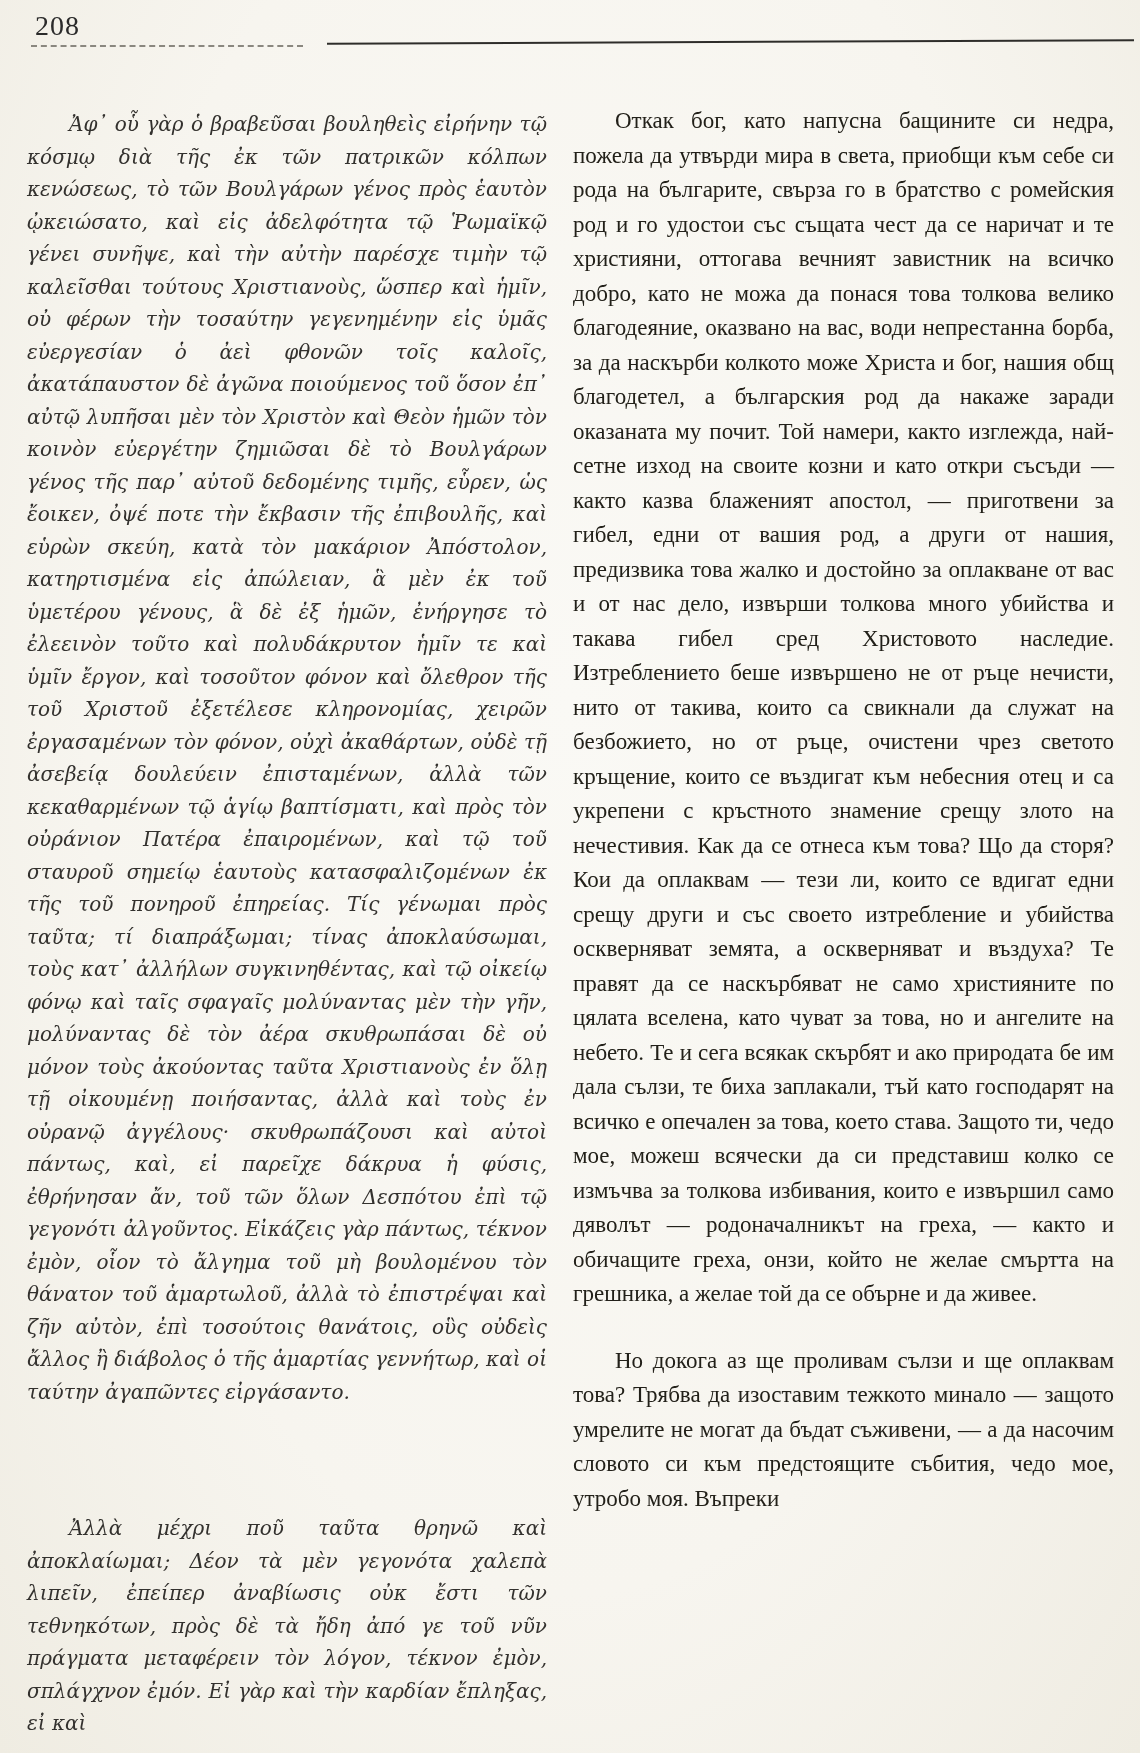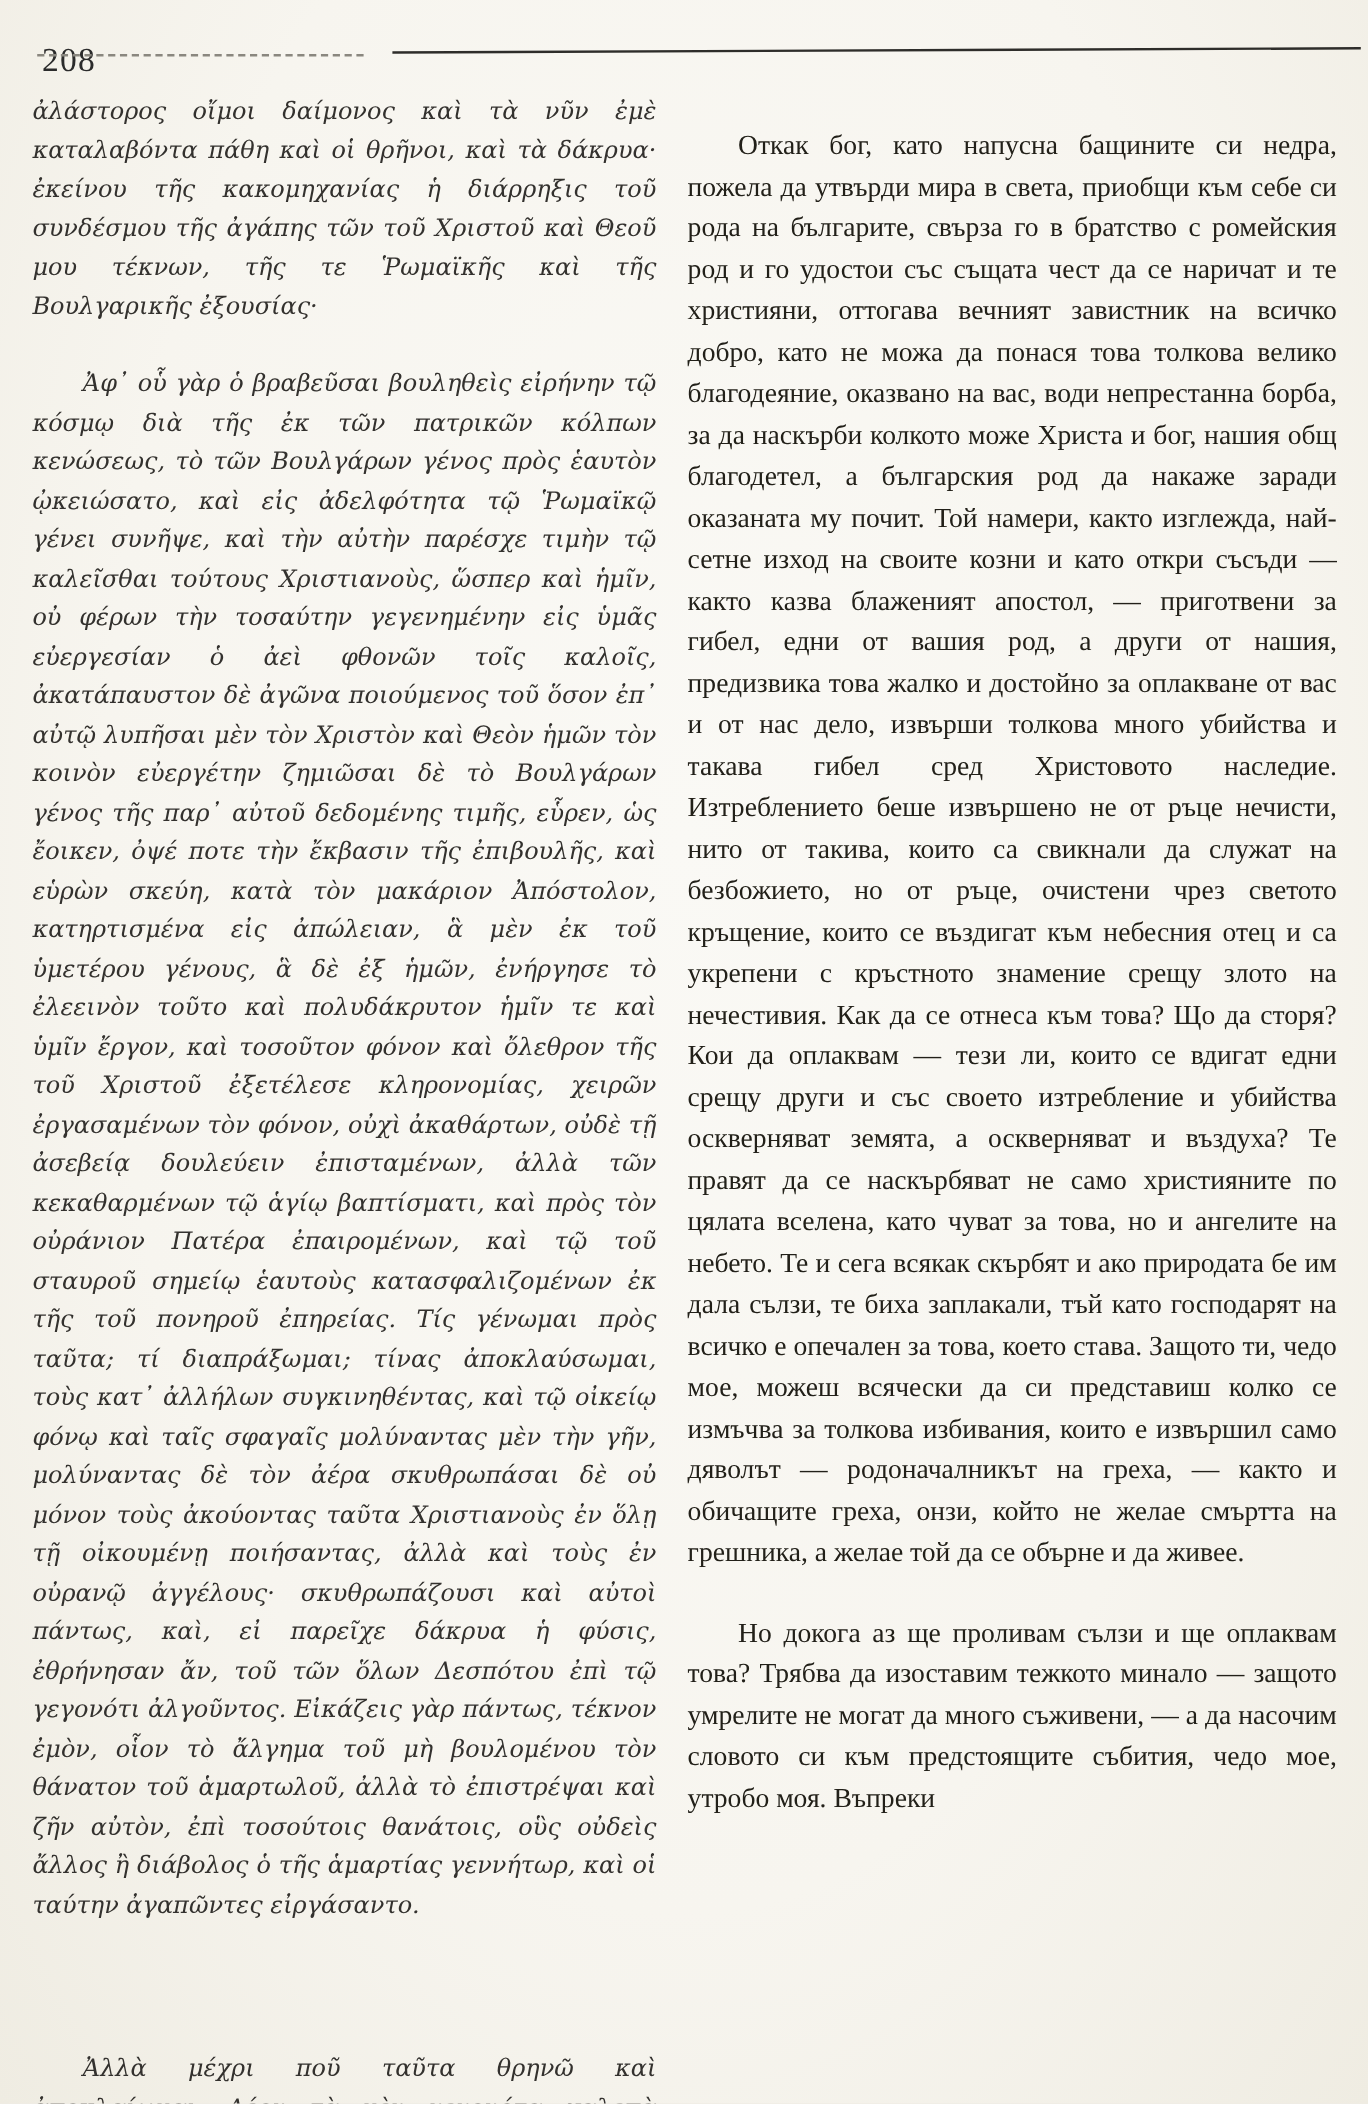--- a/index.html
+++ b/index.html
@@ -20,21 +20,20 @@
     box-sizing: border-box;
   }
   
   .header {
     position: absolute;
     top: 8px;
     left: 27px;
     right: 17px;
     height: 40px;
     font-family: "Liberation Serif", "DejaVu Serif", serif;
-    margin-top: 25px;
   }
   .page-number {
     position: absolute;
     left: 8px;
     top: 2px;
     font-size: 28px;
     letter-spacing: 1px;
     color: #2b2b2b;
   }
   .running-title {
@@ -118,26 +117,25 @@
   </div>
 
   <div class="rule">
     <span class="rule-dashes"></span>
     <span class="rule-line"></span>
   </div>
 
   <div class="columns">
 
     <section class="col greek">
-      <p>ἀλάστορος οἴμοι δαίμονος καὶ τὰ νῦν ἐμὲ καταλαβόντα πάθη καὶ οἱ θρῆνοι, καὶ τὰ δάκρυα· ἐκείνου τῆς κακομηχανίας ἡ διάρρηξις τοῦ συνδέσμου τῆς ἀγάπης τῶν τοῦ Χριστοῦ καὶ Θεοῦ μου τέκνων, τῆς τε Ῥωμαϊκῆς καὶ τῆς Βουλγαρικῆς ἐξουσίας·</p>
       <p class="indent">Ἀφ᾽ οὗ γὰρ ὁ βραβεῦσαι βουληθεὶς εἰρήνην τῷ κόσμῳ διὰ τῆς ἐκ τῶν πατρικῶν κόλπων κενώσεως, τὸ τῶν Βουλγάρων γένος πρὸς ἑαυτὸν ᾠκειώσατο, καὶ εἰς ἀδελφότητα τῷ Ῥωμαϊκῷ γένει συνῆψε, καὶ τὴν αὐτὴν παρέσχε τιμὴν τῷ καλεῖσθαι τούτους Χριστιανοὺς, ὥσπερ καὶ ἡμῖν, οὐ φέρων τὴν τοσαύτην γεγενημένην εἰς ὑμᾶς εὐεργεσίαν ὁ ἀεὶ φθονῶν τοῖς καλοῖς, ἀκατάπαυστον δὲ ἀγῶνα ποιούμενος τοῦ ὅσον ἐπ᾽ αὐτῷ λυπῆσαι μὲν τὸν Χριστὸν καὶ Θεὸν ἡμῶν τὸν κοινὸν εὐεργέτην ζημιῶσαι δὲ τὸ Βουλγάρων γένος τῆς παρ᾽ αὐτοῦ δεδομένης τιμῆς, εὗρεν, ὡς ἔοικεν, ὀψέ ποτε τὴν ἔκβασιν τῆς ἐπιβουλῆς, καὶ εὑρὼν σκεύη, κατὰ τὸν μακάριον Ἀπόστολον, κατηρτισμένα εἰς ἀπώλειαν, ἃ μὲν ἐκ τοῦ ὑμετέρου γένους, ἃ δὲ ἐξ ἡμῶν, ἐνήργησε τὸ ἐλεεινὸν τοῦτο καὶ πολυδάκρυτον ἡμῖν τε καὶ ὑμῖν ἔργον, καὶ τοσοῦτον φόνον καὶ ὄλεθρον τῆς τοῦ Χριστοῦ ἐξετέλεσε κληρονομίας, χειρῶν ἐργασαμένων τὸν φόνον, οὐχὶ ἀκαθάρτων, οὐδὲ τῇ ἀσεβείᾳ δουλεύειν ἐπισταμένων, ἀλλὰ τῶν κεκαθαρμένων τῷ ἁγίῳ βαπτίσματι, καὶ πρὸς τὸν οὐράνιον Πατέρα ἐπαιρομένων, καὶ τῷ τοῦ σταυροῦ σημείῳ ἑαυτοὺς κατασφαλιζομένων ἐκ τῆς τοῦ πονηροῦ ἐπηρείας. Τίς γένωμαι πρὸς ταῦτα; τί διαπράξωμαι; τίνας ἀποκλαύσωμαι, τοὺς κατ᾽ ἀλλήλων συγκινηθέντας, καὶ τῷ οἰκείῳ φόνῳ καὶ ταῖς σφαγαῖς μολύναντας μὲν τὴν γῆν, μολύναντας δὲ τὸν ἀέρα σκυθρωπάσαι δὲ οὐ μόνον τοὺς ἀκούοντας ταῦτα Χριστιανοὺς ἐν ὅλῃ τῇ οἰκουμένῃ ποιήσαντας, ἀλλὰ καὶ τοὺς ἐν οὐρανῷ ἀγγέλους· σκυθρωπάζουσι καὶ αὐτοὶ πάντως, καὶ, εἰ παρεῖχε δάκρυα ἡ φύσις, ἐθρήνησαν ἄν, τοῦ τῶν ὅλων Δεσπότου ἐπὶ τῷ γεγονότι ἀλγοῦντος. Εἰκάζεις γὰρ πάντως, τέκνον ἐμὸν, οἷον τὸ ἄλγημα τοῦ μὴ βουλομένου τὸν θάνατον τοῦ ἁμαρτωλοῦ, ἀλλὰ τὸ ἐπιστρέψαι καὶ ζῆν αὐτὸν, ἐπὶ τοσούτοις θανάτοις, οὓς οὐδεὶς ἄλλος ἢ διάβολος ὁ τῆς ἁμαρτίας γεννήτωρ, καὶ οἱ ταύτην ἀγαπῶντες εἰργάσαντο.</p>
       <div class="blank-space"></div>
       <p class="indent">Ἀλλὰ μέχρι ποῦ ταῦτα θρηνῶ καὶ ἀποκλαίωμαι; Δέον τὰ μὲν γεγονότα χαλεπὰ λιπεῖν, ἐπείπερ ἀναβίωσις οὐκ ἔστι τῶν τεθνηκότων, πρὸς δὲ τὰ ἤδη ἀπό γε τοῦ νῦν πράγματα μεταφέρειν τὸν λόγον, τέκνον ἐμὸν, σπλάγχνον ἐμόν. Εἰ γὰρ καὶ τὴν καρδίαν ἔπληξας, εἰ καὶ</p>
     </section>
 
     <section class="col bulgarian">
       <p class="indent">Откак бог, като напусна бащините си недра, пожела да утвърди мира в света, приобщи към себе си рода на българите, свърза го в братство с ромейския род и го удостои със същата чест да се наричат и те християни, оттогава вечният завистник на всичко добро, като не можа да понася това толкова велико благодеяние, оказвано на вас, води непрестанна борба, за да наскърби колкото може Христа и бог, нашия общ благодетел, а българския род да накаже заради оказаната му почит. Той намери, както изглежда, най-сетне изход на своите козни и като откри съсъди — както казва блаженият апостол, — приготвени за гибел, едни от вашия род, а други от нашия, предизвика това жалко и достойно за оплакване от вас и от нас дело, извърши толкова много убийства и такава гибел сред Христовото наследие. Изтреблението беше извършено не от ръце нечисти, нито от такива, които са свикнали да служат на безбожието, но от ръце, очистени чрез светото кръщение, които се въздигат към небесния отец и са укрепени с кръстното знамение срещу злото на нечестивия. Как да се отнеса към това? Що да сторя? Кои да оплаквам — тези ли, които се вдигат едни срещу други и със своето изтребление и убийства оскверняват земята, а оскверняват и въздуха? Те правят да се наскърбяват не само християните по цялата вселена, като чуват за това, но и ангелите на небето. Те и сега всякак скърбят и ако природата бе им дала сълзи, те биха заплакали, тъй като господарят на всичко е опечален за това, което става. Защото ти, чедо мое, можеш всячески да си представиш колко се измъчва за толкова избивания, които е извършил само дяволът — родоначалникът на греха, — както и обичащите греха, онзи, който не желае смъртта на грешника, а желае той да се обърне и да живее.</p>
-      <p class="indent">Но докога аз ще проливам сълзи и ще оплаквам това? Трябва да изоставим тежкото минало — защото умрелите не могат да много съживени, — а да насочим словото си към предстоящите събития, чедо мое, утробо моя. Въпреки</p>
+      <p class="indent">Но докога аз ще проливам сълзи и ще оплаквам това? Трябва да изоставим тежкото минало — защото умрелите не могат да бъдат съживени, — а да насочим словото си към предстоящите събития, чедо мое, утробо моя. Въпреки</p>
     </section>
 
   </div>
 
 </div>
 
 </body></html>

